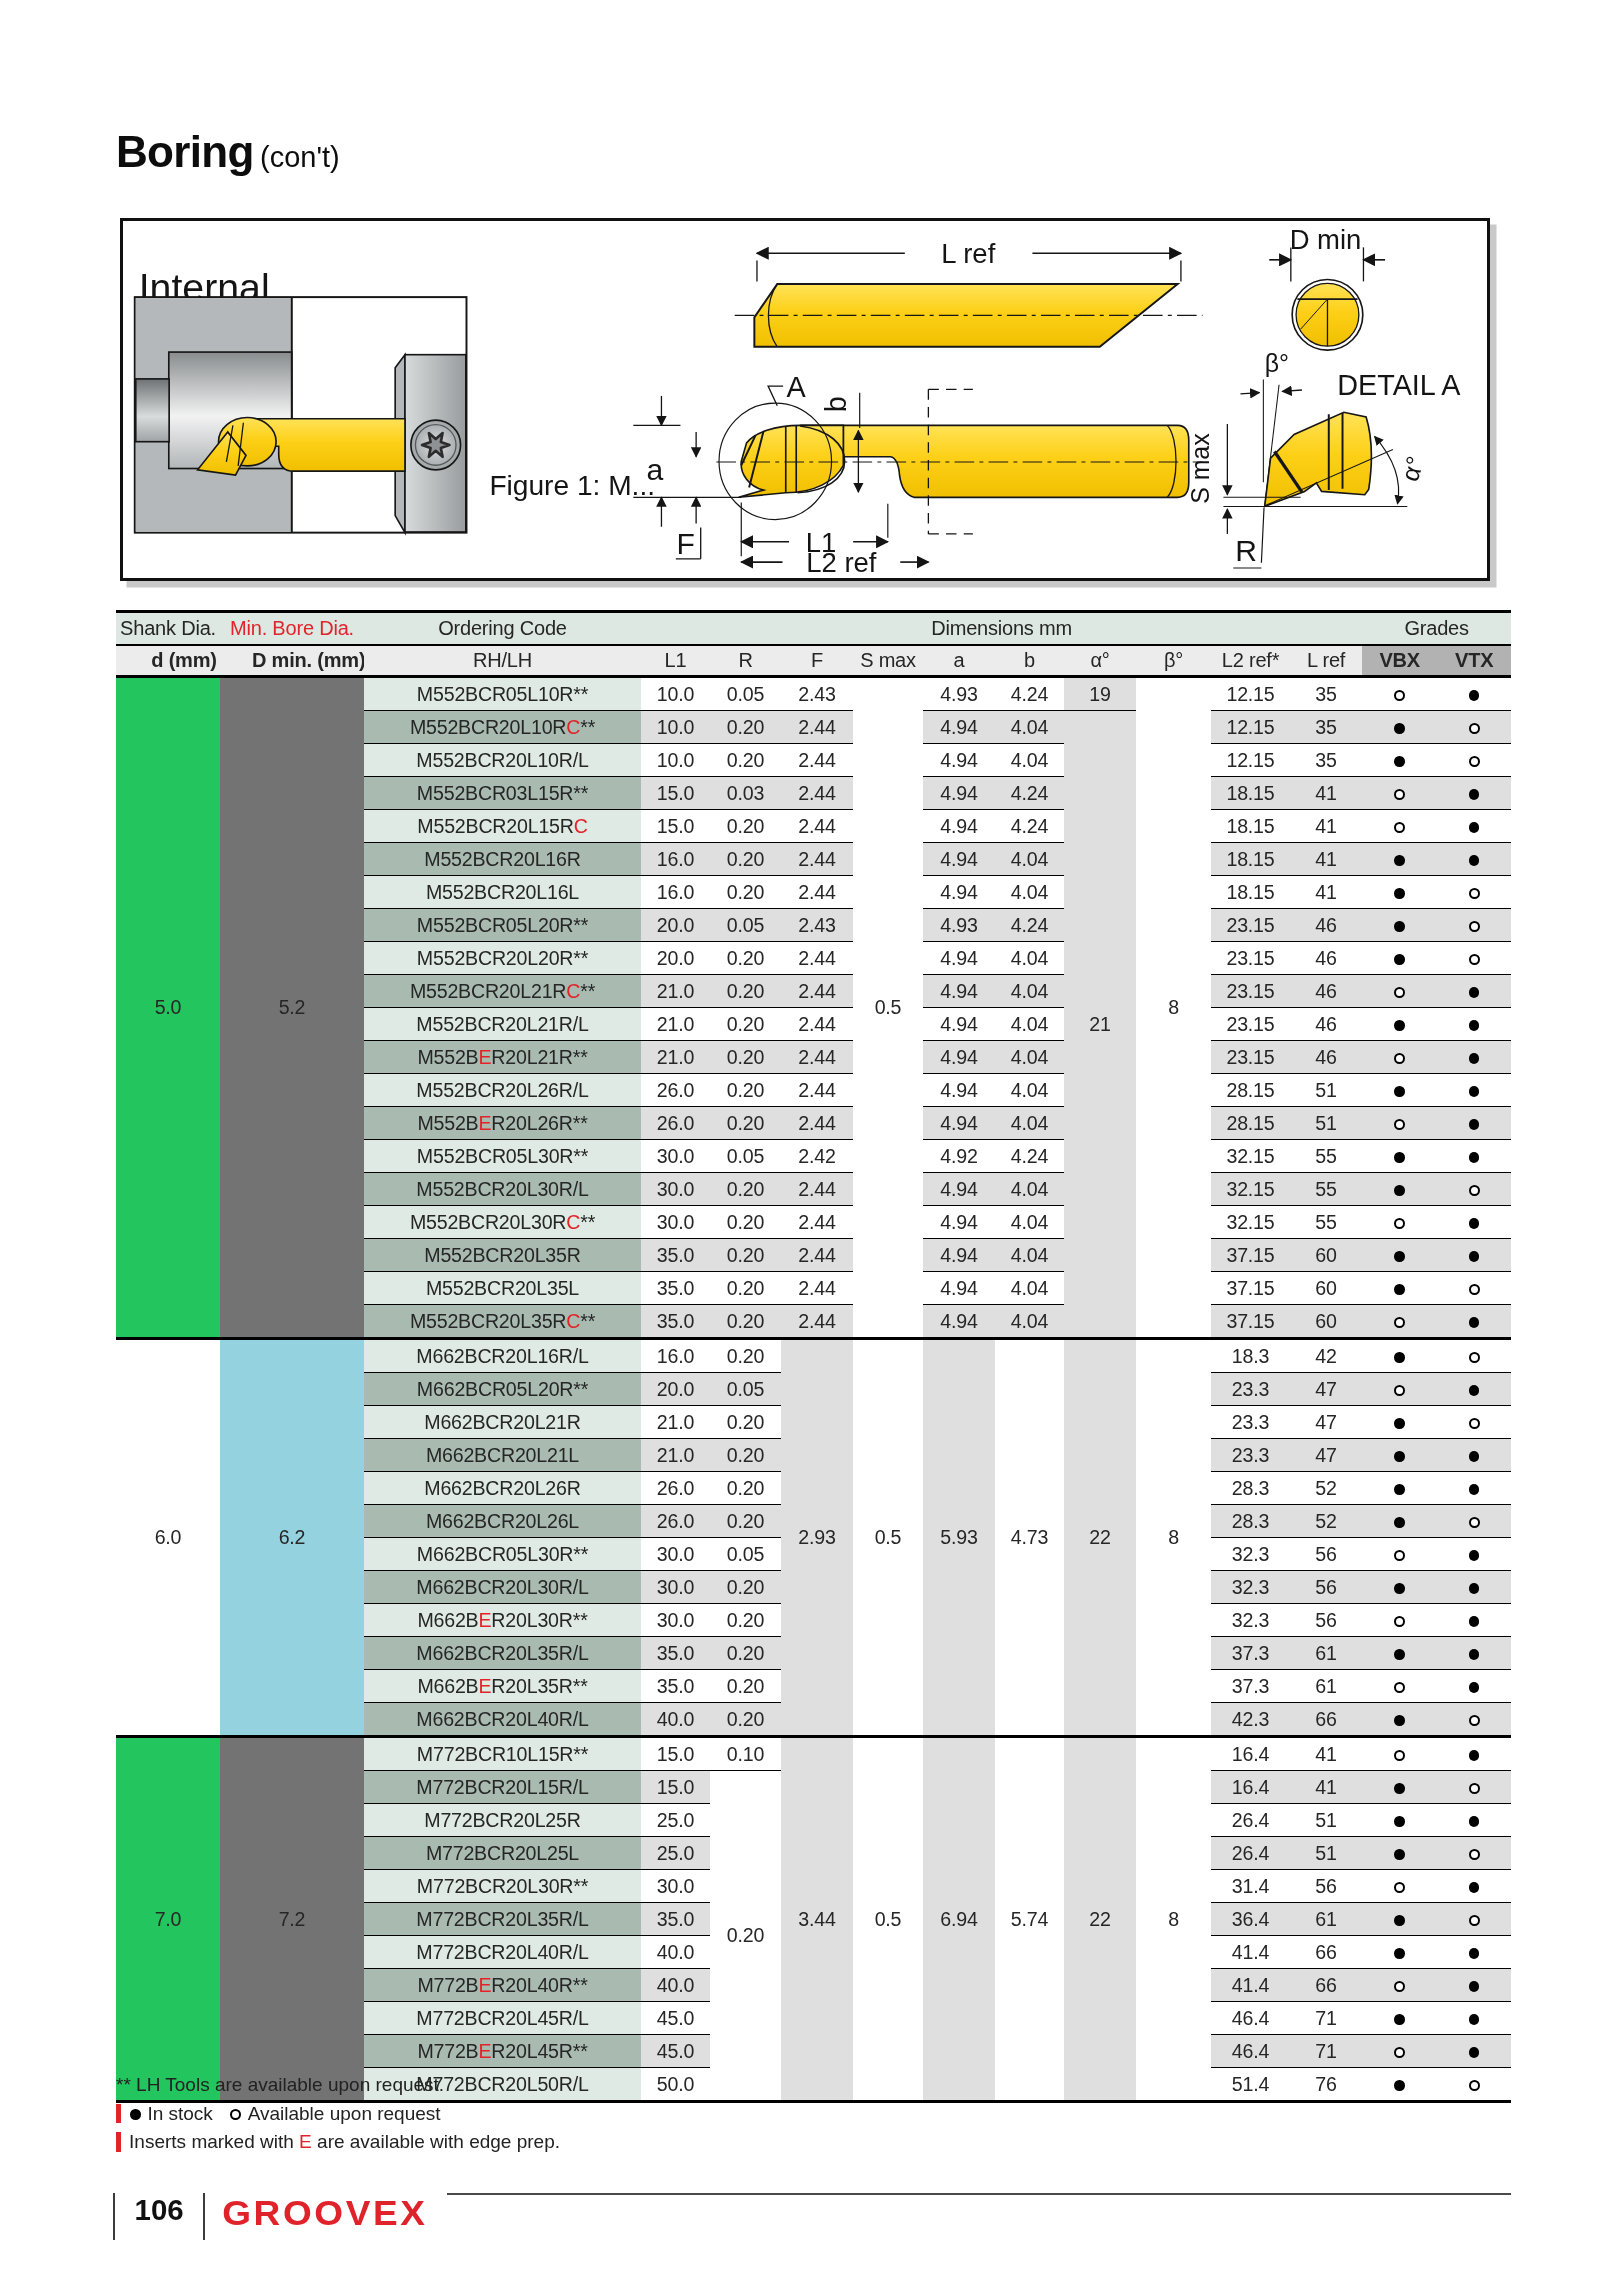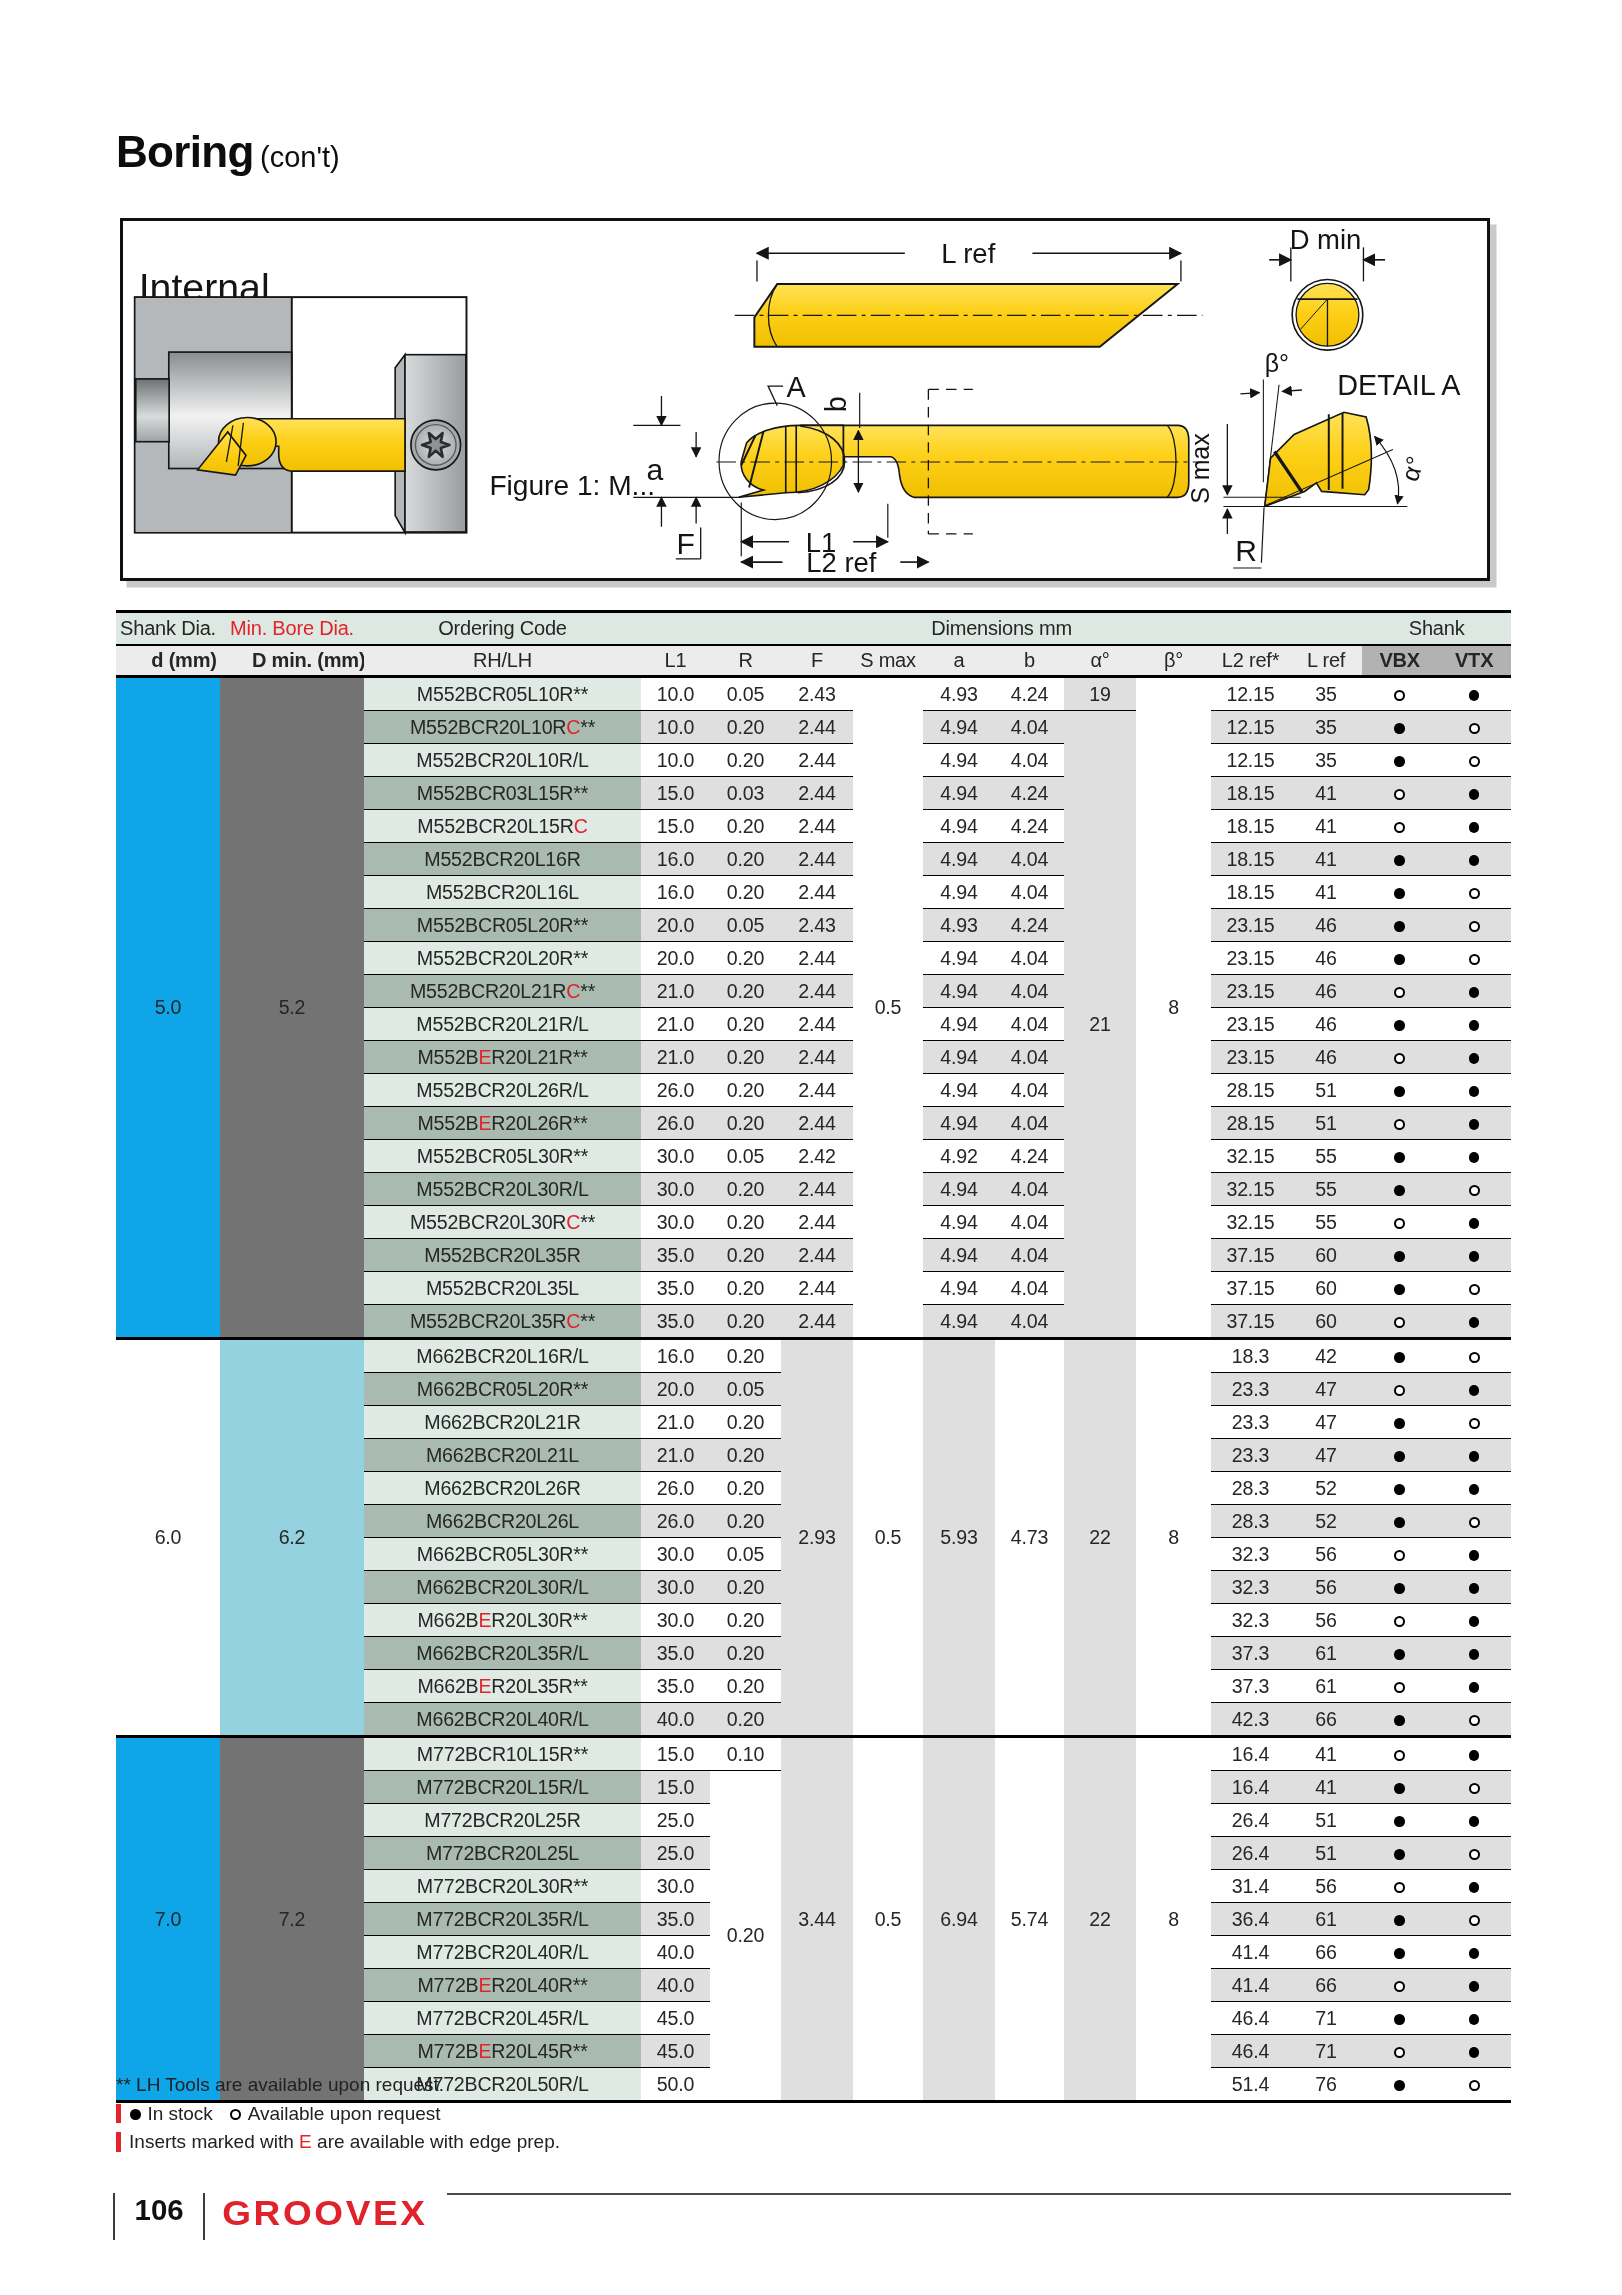--- a/index.html
+++ b/index.html
@@ -34,21 +34,21 @@
   tbody td{height:32px;border-top:1.3px solid #000;}
   tbody tr.group-start td{border-top:3.3px solid #000;}
   td.lt{background:#ffffff;}
   td.dk{background:#dfdfdf;}
   td.col-code{text-align:left;padding-left:14.4px;color:#3c4040;}
   td.col-code.lt{background:#deeae3;}
   td.col-code.dk{background:#a9bbb0;}
   td.col-code .red{color:#e2232a;}
   td.bg-cyan{background:#737373;}
   td.bg-cyan-light{background:#93d2de;}
-  td.bg-gray{background:#0ea5e9;}
+  td.bg-gray{background:#22c55e;}
   td.bg-white{background:#ffffff;}
   td.merged-gray{background:#dfdfdf;}
   td.merged-white{background:#ffffff;}
   .dot{display:inline-block;vertical-align:middle;border-radius:50%;}
   .dot.filled{width:10.5px;height:10.5px;background:#000;}
   .dot.open{width:7.2px;height:7.2px;border:2.3px solid #000;background:#fff;}
   
   .footnotes{position:absolute;left:116px;top:2073px;width:982px;font-size:19px;color:#222;}
   .footnotes .line{margin-top:4.6px;line-height:24px;white-space:nowrap;}
   .footnotes .line.first{margin-top:0;}
@@ -226,21 +226,21 @@
     <col style="width:72px">
         <col style="width:75px">
         <col style="width:74px">
   </colgroup>
   <thead>
     <tr class="h1">
       <th>Shank Dia.</th>
       <th class="red">Min. Bore Dia.</th>
       <th>Ordering Code</th>
       <th colspan="10">Dimensions mm</th>
-      <th colspan="2">Shank</th>
+      <th colspan="2">Grades</th>
     </tr>
     <tr class="h2">
       <th class="bold">d (mm)</th>
       <th class="bold">D min. (mm)</th>
       <th>RH/LH</th>
       <th>L1</th>
       <th>R</th>
       <th>F</th>
       <th>S max</th>
       <th>a</th>

